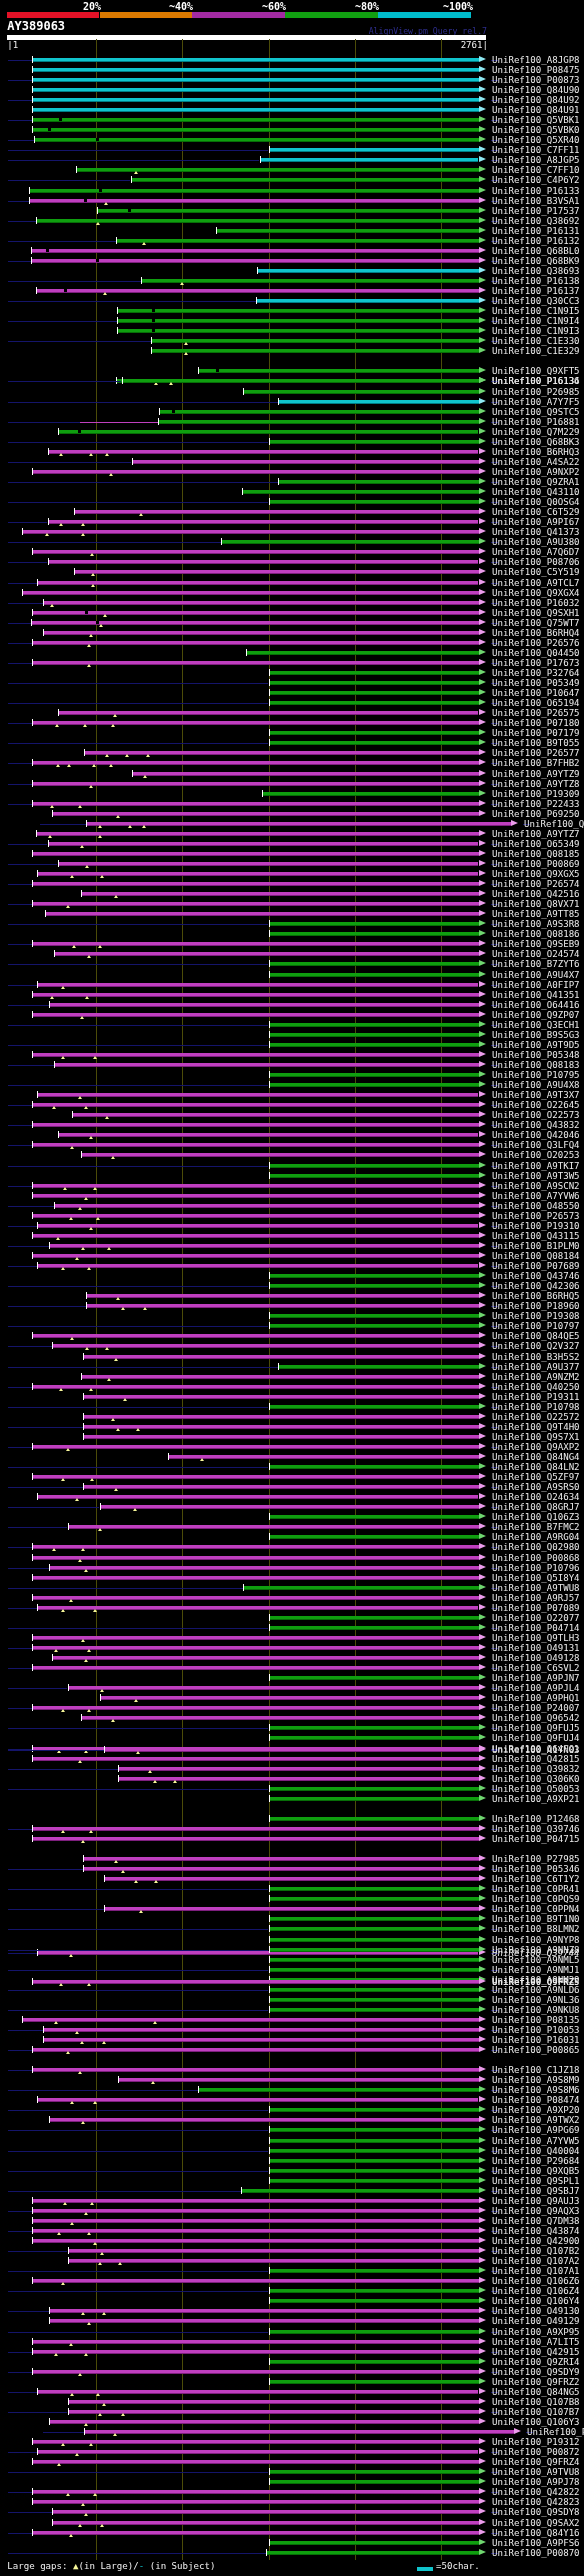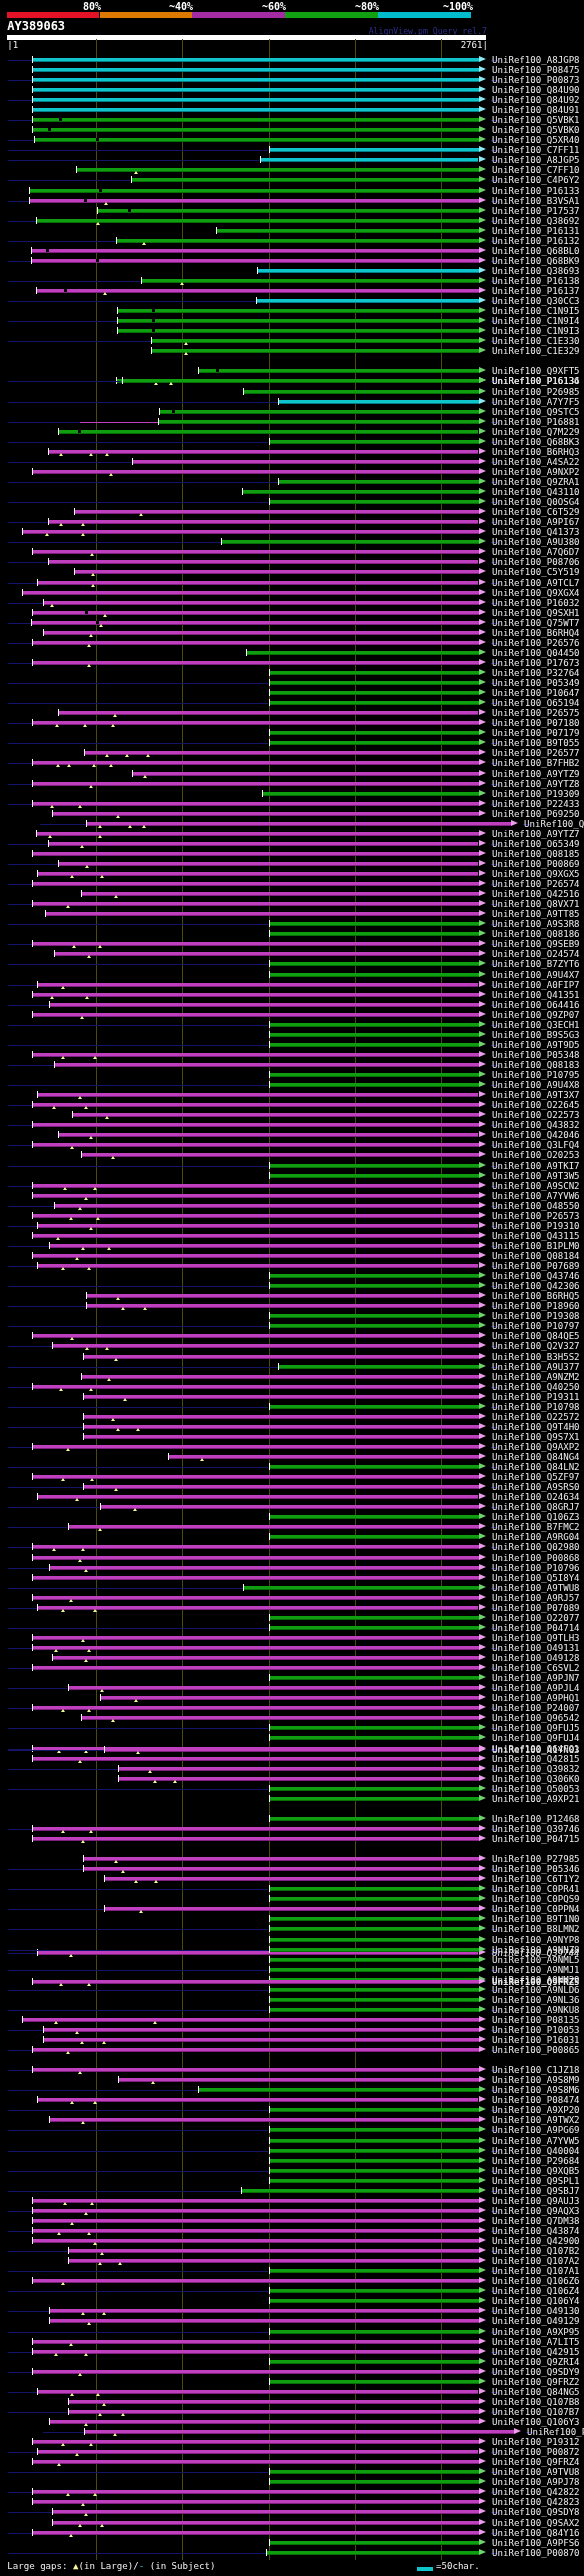--- a/index.html
+++ b/index.html
@@ -24,21 +24,21 @@
   #footer{left:7.3px;top:2561px;font-size:9.1px;color:#f2f2f2;white-space:pre;}
   #scaledash{left:417px;top:2567px;width:15.5px;height:3.7px;}
   #scaletext{left:436px;top:2561px;font-size:9.1px;color:#f2f2f2;}
 </style>
 </head>
 <body>
 
 <div id="screen">
   <div id="key">
       <div class="abs keyseg" style="left: 7.3px; width: 92px; background: rgb(228, 18, 39);"></div>
-      <div class="abs keylab" style="right: 484px;">80%</div>
+      <div class="abs keylab" style="right: 484px;">20%</div>
       <div class="abs keyseg" style="left: 100px; width: 92px; background: rgb(219, 121, 0);"></div>
       <div class="abs keylab" style="right: 392px;">~40%</div>
       <div class="abs keyseg" style="left: 192px; width: 93px; background: rgb(163, 43, 163);"></div>
       <div class="abs keylab" style="right: 299px;">~60%</div>
       <div class="abs keyseg" style="left: 285px; width: 93px; background: rgb(17, 160, 17);"></div>
       <div class="abs keylab" style="right: 206px;">~80%</div>
       <div class="abs keyseg" style="left: 378px; width: 93px; background: rgb(0, 188, 204);"></div>
       <div class="abs keylab" style="right: 112px;">~100%</div>
     </div>
   <div id="title" class="abs">AY389063</div>

